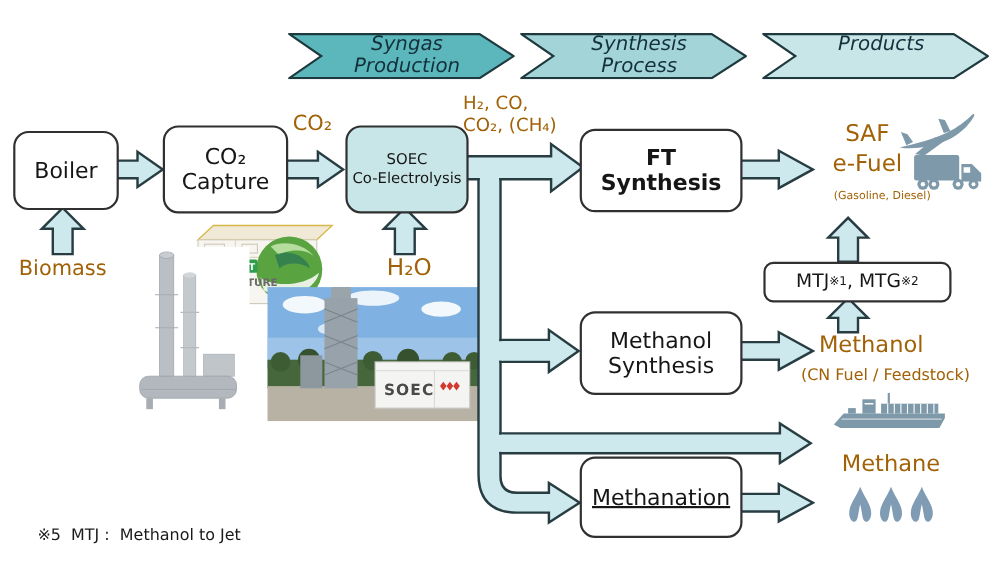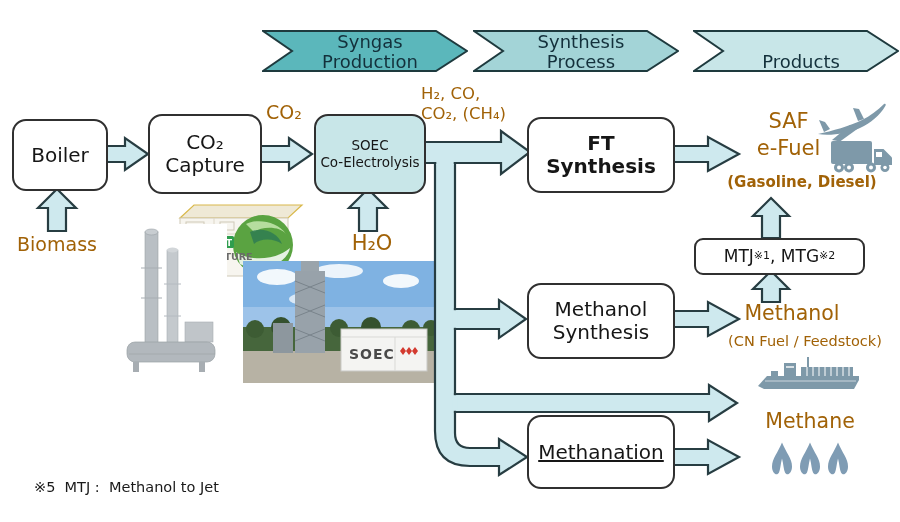--- a/index.html
+++ b/index.html
@@ -3,22 +3,22 @@
 <meta charset="utf-8">
 <style>
   html,body{margin:0;padding:0;background:#ffffff;}
   .stage{position:relative;width:900px;height:522px;background:#ffffff;overflow:hidden;
          font-family:"DejaVu Sans","Liberation Sans",sans-serif;color:#141414;}
   
   .banner{position:absolute;top:30px;width:206px;height:42px;}
   .banner svg{position:absolute;left:0;top:0;}
   .banner-shape{stroke:#1e3a3e;stroke-width:2;}
   .banner-label{position:absolute;left:22px;top:0;width:172px;height:42px;display:flex;
-    flex-direction:column;align-items:center;justify-content:flex-end;
-    font-size:18px;line-height:20px;color:#13303b;text-align:center;}
+    flex-direction:column;align-items:center;justify-content:flex-start;
+    font-size:18px;line-height:20px;color:#13303b;text-align:center;font-style:italic;}
   
   .arrows{position:absolute;left:0;top:0;z-index:2;}
   .arrows .ar{stroke:#273d42;stroke-width:2.2;}
   .arrows .mask{stroke:none;}
   
   .box{position:absolute;background:#ffffff;border:2.4px solid #303030;border-radius:14px;
     display:flex;flex-direction:column;align-items:center;justify-content:center;
     font-size:20px;line-height:1.14;text-align:center;z-index:3;color:#161616;}
   .box.teal{background:#c8e6e8;font-size:13.5px;line-height:1.25;}
   .box.pill{border-radius:9px;border-width:2.2px;font-size:17px;flex-direction:row;text-align:center;}
@@ -185,21 +185,21 @@
   <div class="lbl center" style="left:258px;top:101px;width:52px;font-size:19px;">CO₂</div>
   <div class="lbl center" style="left:336px;top:231px;width:72px;font-size:21px;">H₂O</div>
   <div class="lbl" style="left:421px;top:84px;font-size:16.5px;line-height:19.5px;">
     <div>H₂, CO,</div>
     <div>CO₂, (CH₄)</div>
   </div>
   <div class="lbl center" style="left:741px;top:108px;width:95px;font-size:21px;line-height:27px;">
     <div>SAF</div>
     <div>e-Fuel</div>
   </div>
-  <div class="lbl center" style="left:718px;top:173px;width:168px;font-size:15px;font-weight:bold;">(Gasoline, Diesel)</div>
+  <div class="lbl center" style="left:718px;top:173px;width:168px;font-size:10px;">(Gasoline, Diesel)</div>
   <div class="lbl center" style="left:717px;top:301px;width:150px;font-size:20.5px;">Methanol</div>
   <div class="lbl center" style="left:712px;top:333px;width:186px;font-size:14.5px;">(CN Fuel / Feedstock)</div>
   <div class="lbl center" style="left:758px;top:409px;width:104px;font-size:20.5px;">Methane</div>
 
   <div class="lbl notes" style="left:34px;top:439px;">
     <div>※5  MTJ :  Methanol to Jet</div>
     
   </div>
 
   <div class="icon" style="left:812px;top:97px;">

